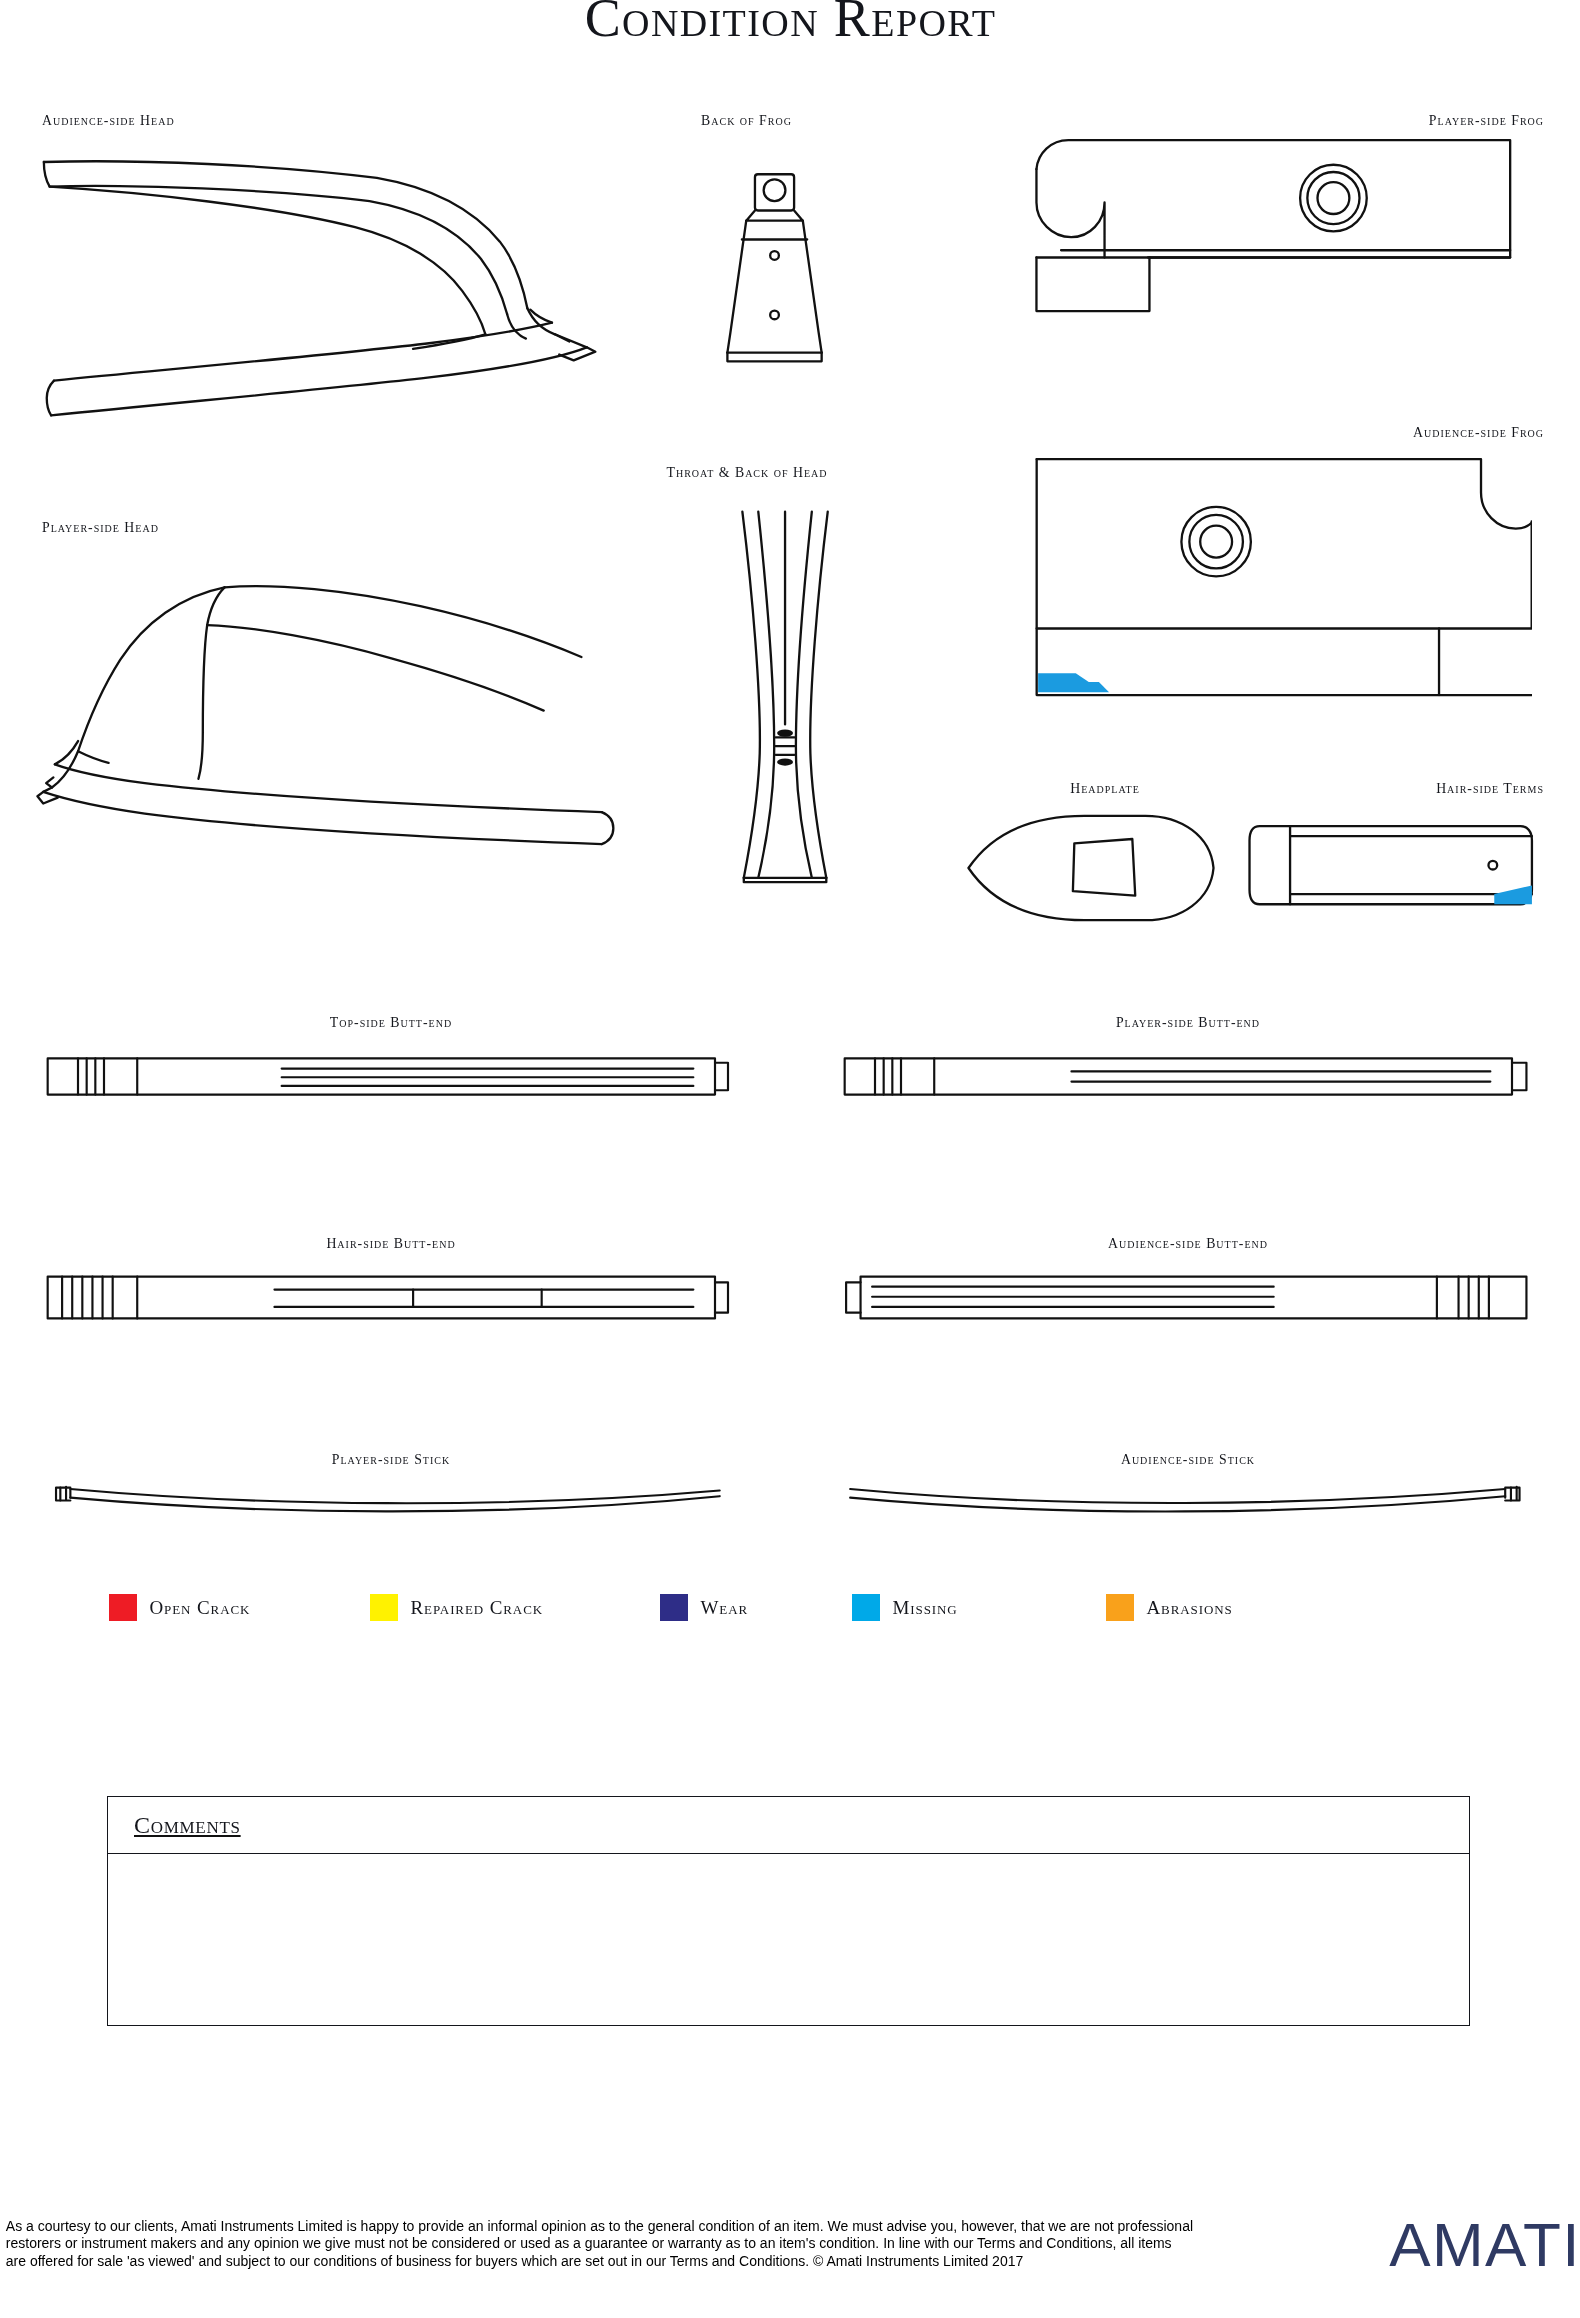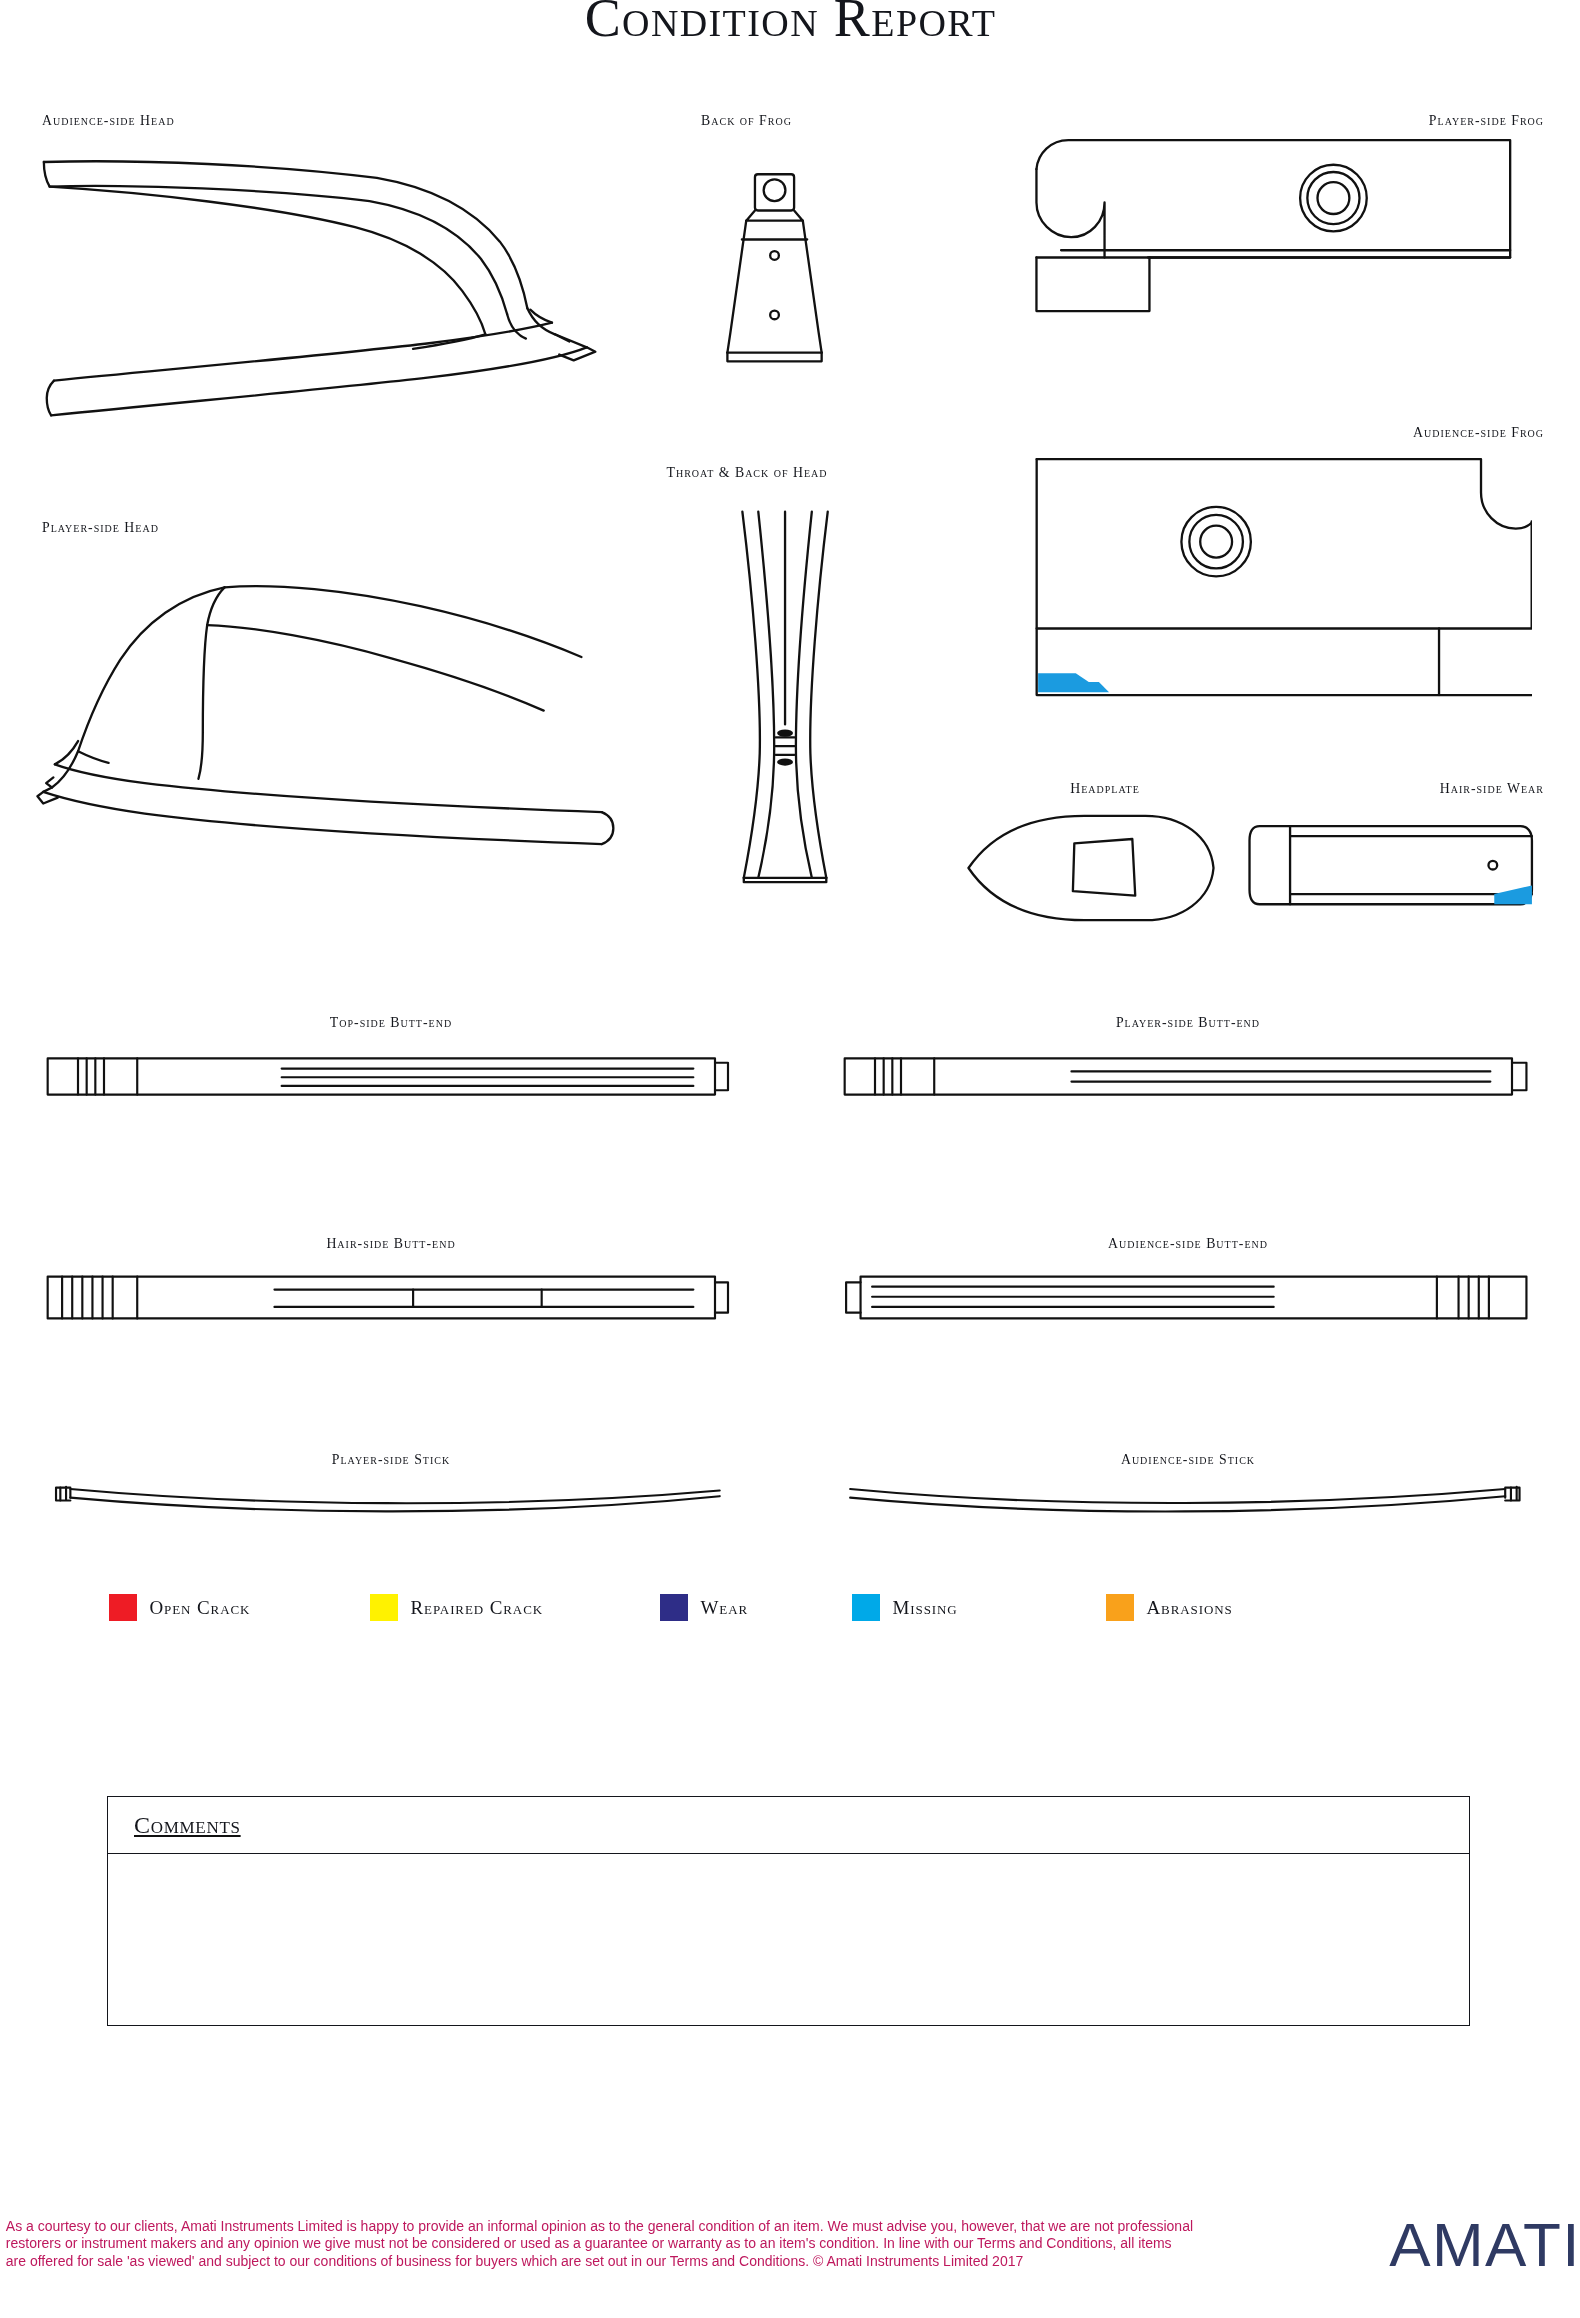--- a/index.html
+++ b/index.html
@@ -118,21 +118,21 @@
 
   
   .footer {
     position: absolute;
     left: 5.8px;
     top: 2218px;
     width: 1189px;
     font-family: "Liberation Sans", sans-serif;
     font-size: 14px;
     line-height: 17.4px;
-    color: #be185d;
+    color: #000000;
   }
   .brand {
     position: absolute;
     right: 0px;
     top: 2214px;
     width: 304px;
     text-align: right;
     font-family: "Liberation Sans", sans-serif;
     font-size: 62px;
     letter-spacing: 1.4px;
@@ -147,21 +147,21 @@
 
   <div class="title">Condition Report</div>
 
   <div class="cap" style="left:42px; top:113px;">Audience-side Head</div>
   <div class="cap" style="left:42px; top:520px;">Player-side Head</div>
   <div class="cap center" style="left:638px; top:113px; width:217px;">Back of Frog</div>
   <div class="cap center" style="left:602px; top:465px; width:290px;">Throat &amp; Back of Head</div>
   <div class="cap right" style="left:1087px; top:113px; width:457px;">Player-side Frog</div>
   <div class="cap right" style="left:1087px; top:425px; width:457px;">Audience-side Frog</div>
   <div class="cap center" style="left:1000px; top:781px; width:210px;">Headplate</div>
-  <div class="cap right" style="left:1247px; top:781px; width:297px;">Hair-side Wear</div>
+  <div class="cap right" style="left:1247px; top:781px; width:297px;">Hair-side Terms</div>
 
   <div class="cap center" style="left:152px; top:1015px; width:478px;">Top-side Butt-end</div>
   <div class="cap center" style="left:949px; top:1015px; width:478px;">Player-side Butt-end</div>
   <div class="cap center" style="left:152px; top:1236px; width:478px;">Hair-side Butt-end</div>
   <div class="cap center" style="left:949px; top:1236px; width:478px;">Audience-side Butt-end</div>
   <div class="cap center" style="left:152px; top:1452px; width:478px;">Player-side Stick</div>
   <div class="cap center" style="left:949px; top:1452px; width:478px;">Audience-side Stick</div>
 
   <div class="draw" style="left:36px; top:149px;">
     <svg width="602" height="304" viewBox="0 0 830 420">

